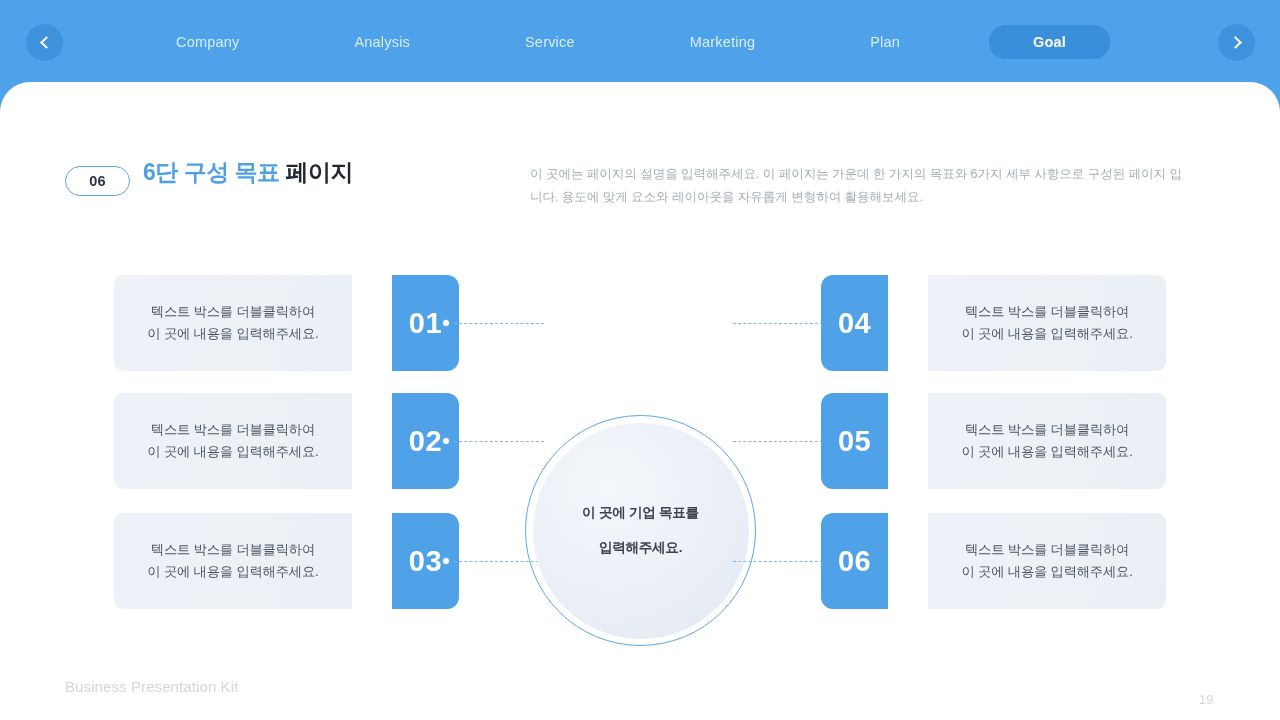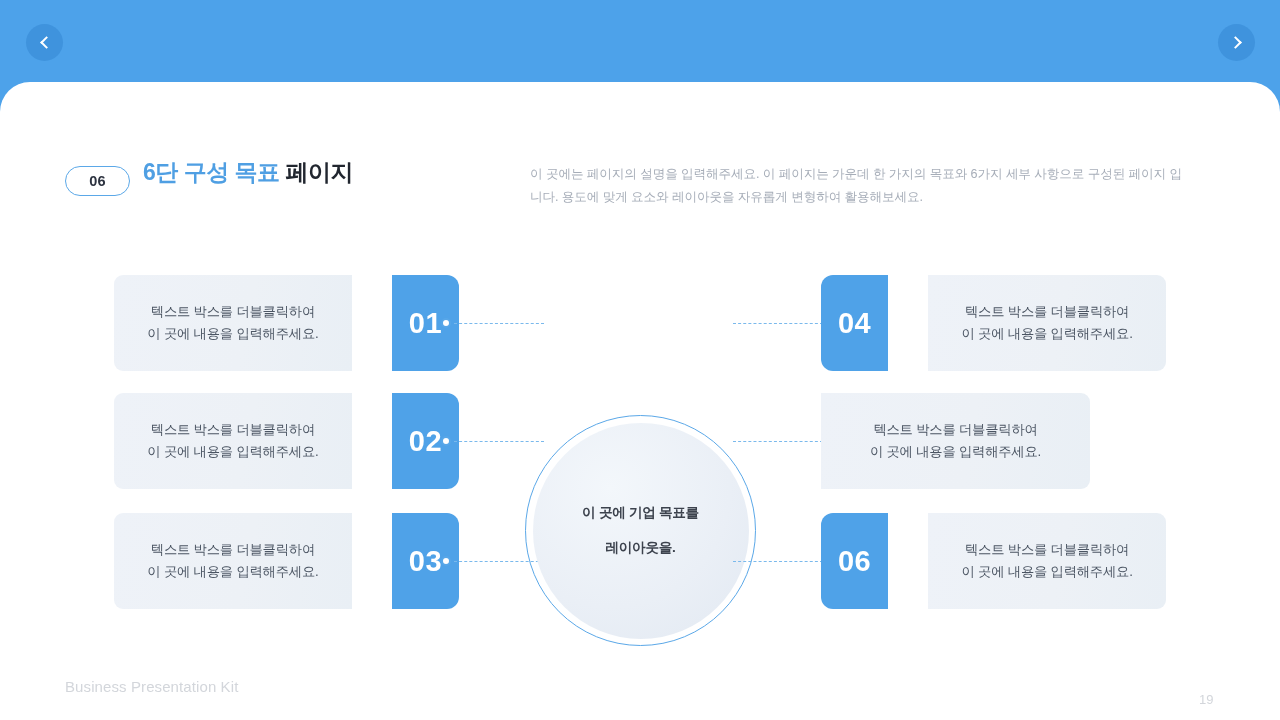--- a/index.html
+++ b/index.html
@@ -203,20 +203,28 @@
 </style>
 </head>
 <body>
 
 <div id="topbar">
 
   <div id="nav-prev" class="nav-arrow">
     <span class="chev left"></span>
   </div>
 
+  <div id="navmenu">
+    <div class="nav-item">Company</div>
+    <div class="nav-item">Analysis</div>
+    <div class="nav-item">Service</div>
+    <div class="nav-item">Marketing</div>
+    <div class="nav-item">Plan</div>
+    <div class="nav-item active">Goal</div>
+  </div>
 
   <div id="nav-next" class="nav-arrow">
     <span class="chev right"></span>
   </div>
 </div>
 
 <div id="slide">
 
   <div id="header">
     <div id="badge">06</div>
@@ -258,41 +266,42 @@
       <div class="numbox">03</div>
     </div>
     <div class="conn left c3">
       <span class="dot"></span>
       <span class="dash"></span>
     </div>
 
     <div id="center">
       <div id="center-inner">
         <div>이 곳에 기업 목표를</div>
-        <div>레이아웃을.</div>
+        <div>입력해주세요.</div>
       </div>
     </div>
 
     <div class="conn right c1">
       <span class="dash"></span>
       <span class="dot"></span>
     </div>
     <div class="card right row1">
       <div class="numbox">04</div>
       <div class="panel">
         <div>텍스트 박스를 더블클릭하여</div>
         <div>이 곳에 내용을 입력해주세요.</div>
       </div>
     </div>
 
     <div class="conn right c2">
       <span class="dash"></span>
       <span class="dot"></span>
     </div>
     <div class="card right row2">
+      <div class="numbox">05</div>
       <div class="panel">
         <div>텍스트 박스를 더블클릭하여</div>
         <div>이 곳에 내용을 입력해주세요.</div>
       </div>
     </div>
 
     <div class="conn right c3">
       <span class="dash"></span>
       <span class="dot"></span>
     </div>

